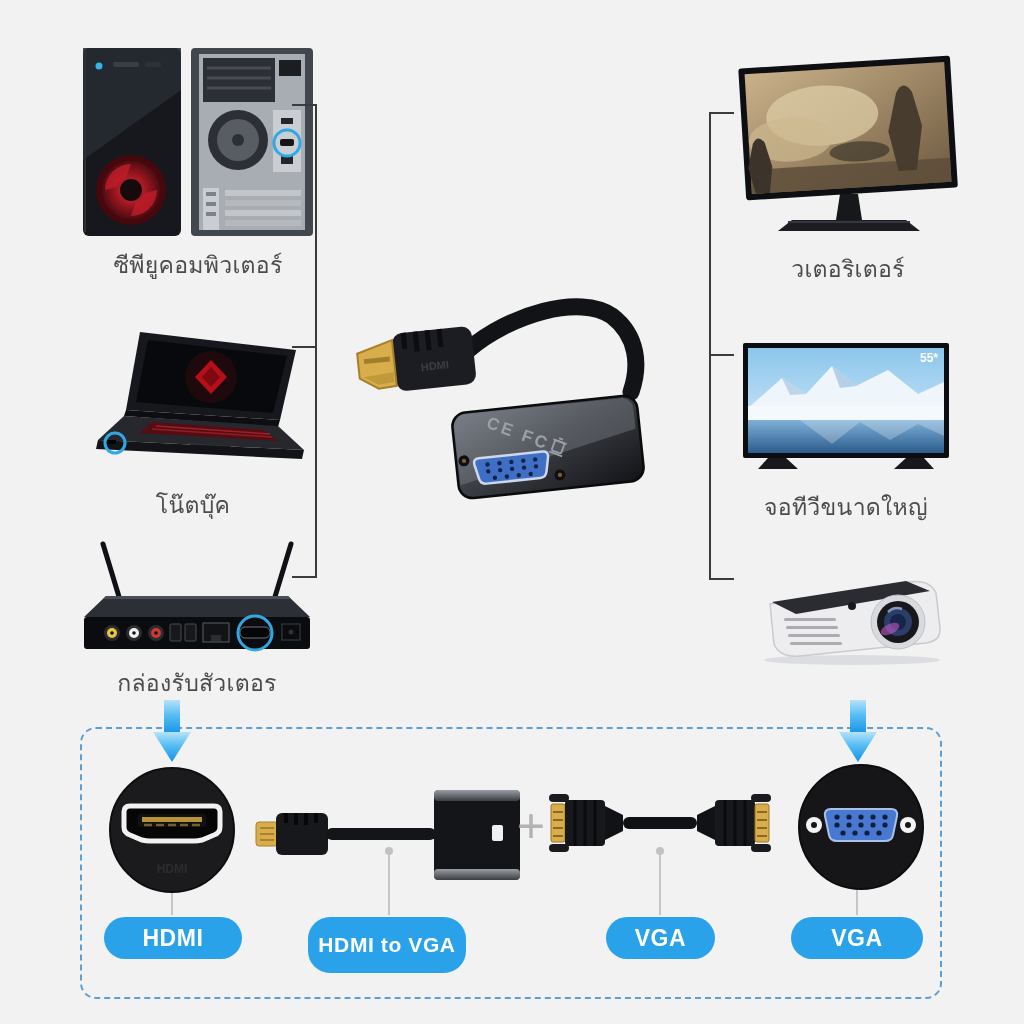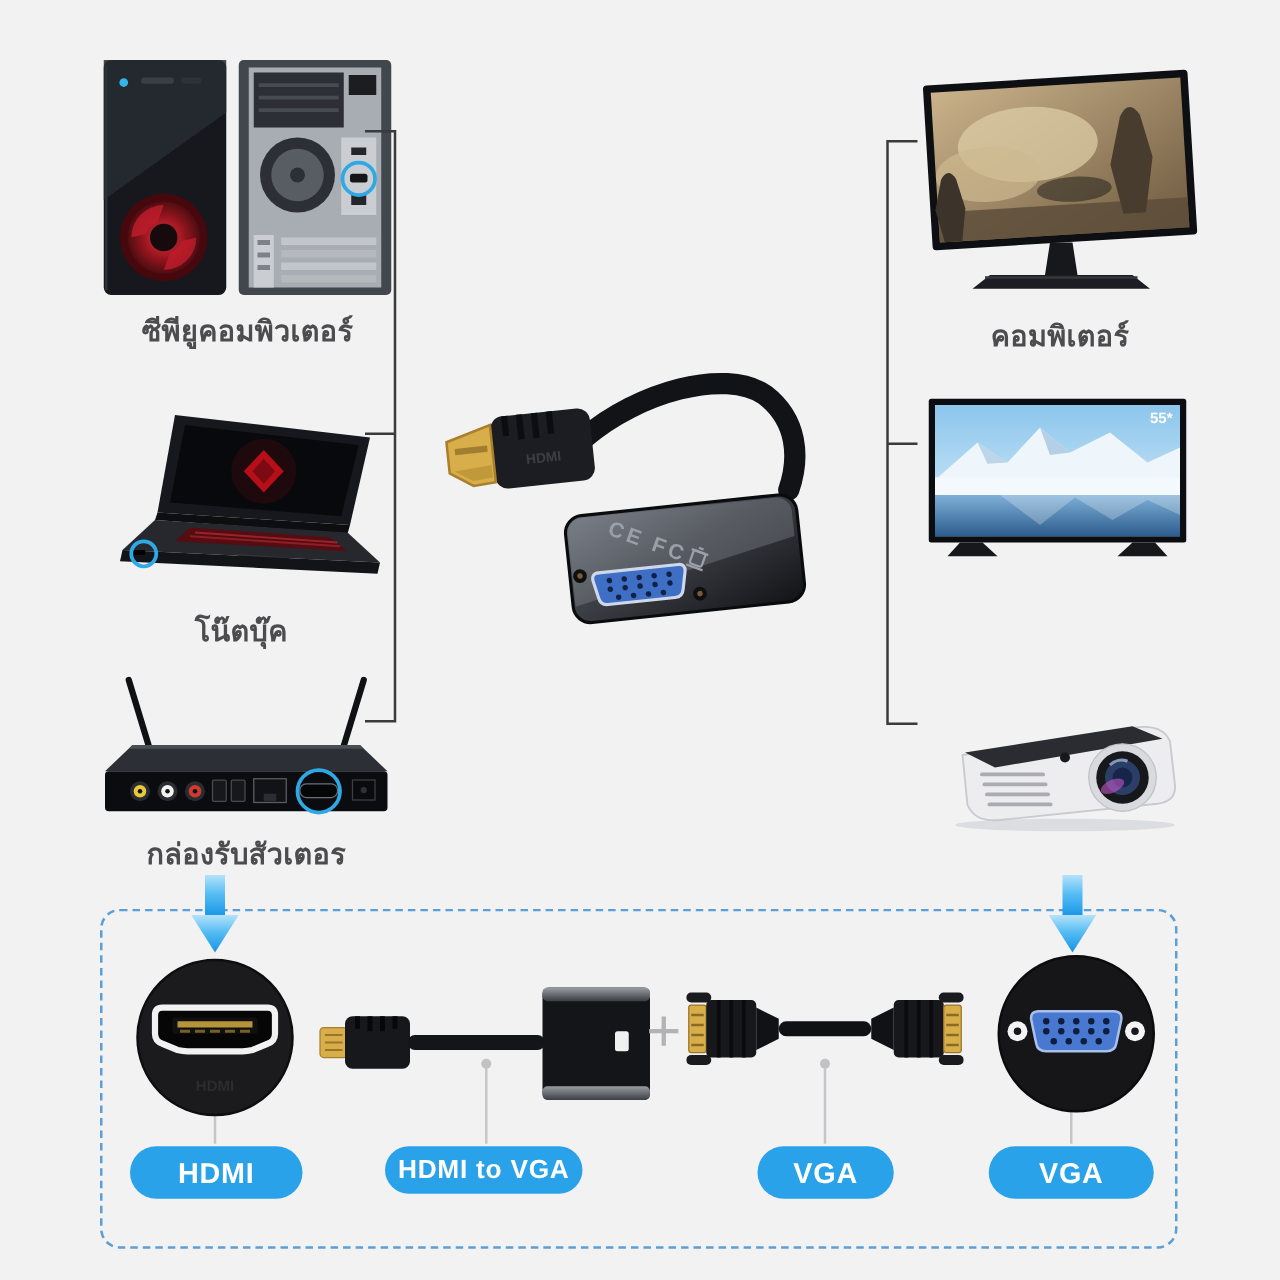--- a/index.html
+++ b/index.html
@@ -1,21 +1,21 @@
 <!DOCTYPE html>
 <html><head>
 <meta charset="utf-8">
 <style>
   *{margin:0;padding:0;box-sizing:border-box}
   html,body{background:#ffffff}
   body{font-family:"Liberation Sans","DejaVu Sans",sans-serif}
   #canvas{position:relative;width:1024px;height:1024px;background:#f2f2f3;overflow:hidden}
   .abs{position:absolute}
   figure.device{position:absolute;display:flex;flex-direction:column;align-items:center;gap:7px}
-  figcaption{font-size:23px;font-weight:700;color:#4c4c4e;letter-spacing:.3px;white-space:nowrap}
+  figcaption{font-size:23px;font-weight:400;color:#4c4c4e;letter-spacing:.3px;white-space:nowrap}
   .pill{position:absolute;display:flex;align-items:center;justify-content:center;
         background:#29a2ea;color:#fff;font-weight:700;font-size:23px;border-radius:22px;letter-spacing:.6px}
   #dashed-panel{position:absolute;left:80px;top:727px;width:862px;height:272px;
         border:2px dashed #5b9fd6;border-radius:16px}
   .plus{position:absolute;left:512px;top:802px;width:38px;height:48px;color:#b3b3b6;
         font-size:48px;font-weight:400;line-height:48px;text-align:center}
   svg{display:block}
 </style>
 </head>
 <body>
@@ -167,39 +167,40 @@
         <ellipse cx="62" cy="84" rx="42" ry="22" fill="#cdb990" opacity="0.7"></ellipse>
         <rect x="20" y="112" width="200" height="24" fill="#5d4e3a" opacity="0.85"></rect>
         <path d="M170,44 q8,-14 16,0 l8,34 -8,44 h-18 l-8,-40 z" fill="#473c2d"></path>
         <path d="M24,86 q6,-10 12,0 l6,24 -4,26 h-14 l-6,-26 z" fill="#3c332a"></path>
         <ellipse cx="130" cy="100" rx="30" ry="10" fill="#2e2a22" opacity="0.6"></ellipse>
       </g>
       <polygon points="112,142 130,142 134,168 108,168" fill="#17181c"></polygon>
       <polygon points="64,168 178,168 192,179 50,179" fill="#1b1d22"></polygon>
       <line x1="60" y1="170" x2="182" y2="170" stroke="#34373d" stroke-width="2"></line>
     </svg>
-    <figcaption>คอมพิเตอร์</figcaption>
-  </figure>
-
-  <figure class="device" style="left:740px;top:316px">
+    <figcaption>วเตอริเตอร์</figcaption>
+  </figure>
+
+  <figure class="device" style="left:740px;top:340px">
     <svg width="212" height="142" viewBox="0 0 212 142">
       <rect x="3" y="3" width="206" height="115" rx="2" fill="#0c0d10"></rect>
       <g>
         <rect x="8" y="8" width="196" height="105" fill="url(#skyG)"></rect>
         <polygon points="8,68 42,38 66,54 92,26 116,46 148,30 178,54 204,42 204,74 8,74" fill="#eef5fb"></polygon>
         <polygon points="92,26 116,46 100,48" fill="#9cc0dd" opacity="0.7"></polygon>
         <polygon points="42,38 66,54 50,55" fill="#9cc0dd" opacity="0.6"></polygon>
         <rect x="8" y="66" width="196" height="14" fill="#f4f9fd"></rect>
         <rect x="8" y="80" width="196" height="33" fill="url(#reflG)"></rect>
         <polygon points="60,80 92,104 120,82 150,100 178,84 204,96 204,80" fill="#ffffff" opacity="0.25"></polygon>
         <text x="198" y="22" text-anchor="end" font-size="12" font-weight="bold" fill="#ffffff">55*</text>
       </g>
       <polygon points="28,118 46,118 58,129 18,129" fill="#17181c"></polygon>
       <polygon points="166,118 184,118 194,129 154,129" fill="#17181c"></polygon>
     </svg>
+    <figcaption>จอทีวีขนาดใหญ่</figcaption>
   </figure>
 
   <figure class="device" style="left:742px;top:556px">
     <svg width="212" height="112" viewBox="0 0 212 112">
       <ellipse cx="110" cy="104" rx="88" ry="5" fill="#dcdde0"></ellipse>
       <path d="M28,48 L166,26 Q188,23 194,37 L198,72 Q199,85 184,87 L58,100 Q38,102 32,88 Z" fill="#ededf0" stroke="#c8cacd" stroke-width="1.5"></path>
       <polygon points="30,46 164,25 188,35 54,58" fill="#2a2c31"></polygon>
       <g>
         <circle cx="156" cy="66" r="27" fill="#d9dadd" stroke="#bfc1c5"></circle>
         <circle cx="156" cy="66" r="21" fill="#17181c"></circle>
@@ -366,17 +367,17 @@
           <circle cx="18" cy="8" r="2.6"></circle>
       </g>
       <circle cx="-47" cy="0" r="8" fill="#f4f4f4"></circle>
         <circle cx="-47" cy="0" r="3" fill="#17181c"></circle>
       <circle cx="47" cy="0" r="8" fill="#f4f4f4"></circle>
         <circle cx="47" cy="0" r="3" fill="#17181c"></circle>
     </g>
   </svg>
 
   <div class="pill" style="left:104px;top:917px;width:138px;height:42px">HDMI</div>
-  <div class="pill" style="left:308px;top:917px;width:158px;height:38px;font-size:21px">HDMI to VGA</div>
+  <div class="pill" style="left:308px;top:917px;width:158px;height:56px;font-size:21px">HDMI to VGA</div>
   <div class="pill" style="left:606px;top:917px;width:109px;height:42px">VGA</div>
   <div class="pill" style="left:791px;top:917px;width:132px;height:42px">VGA</div>
 
 </div>
 
 </body></html>

